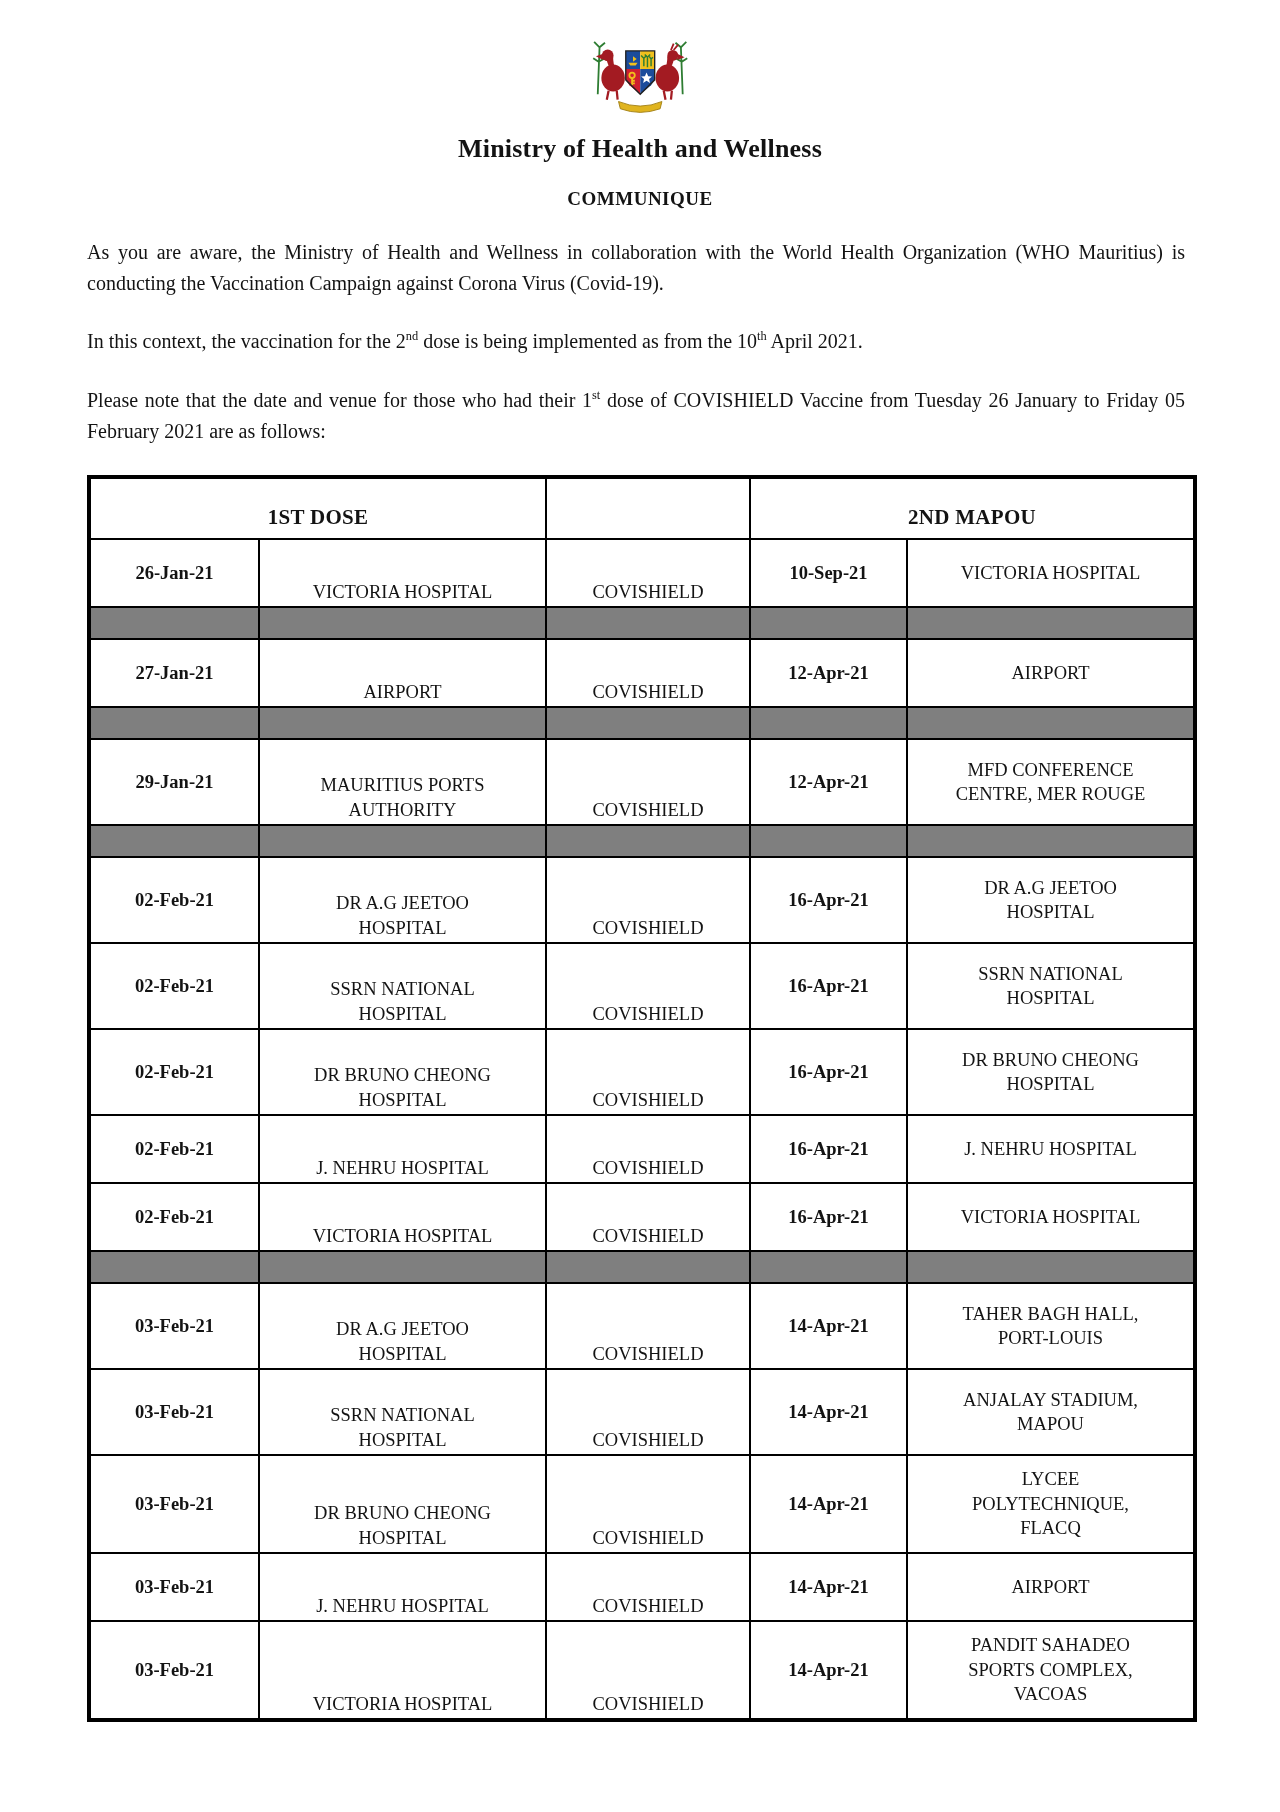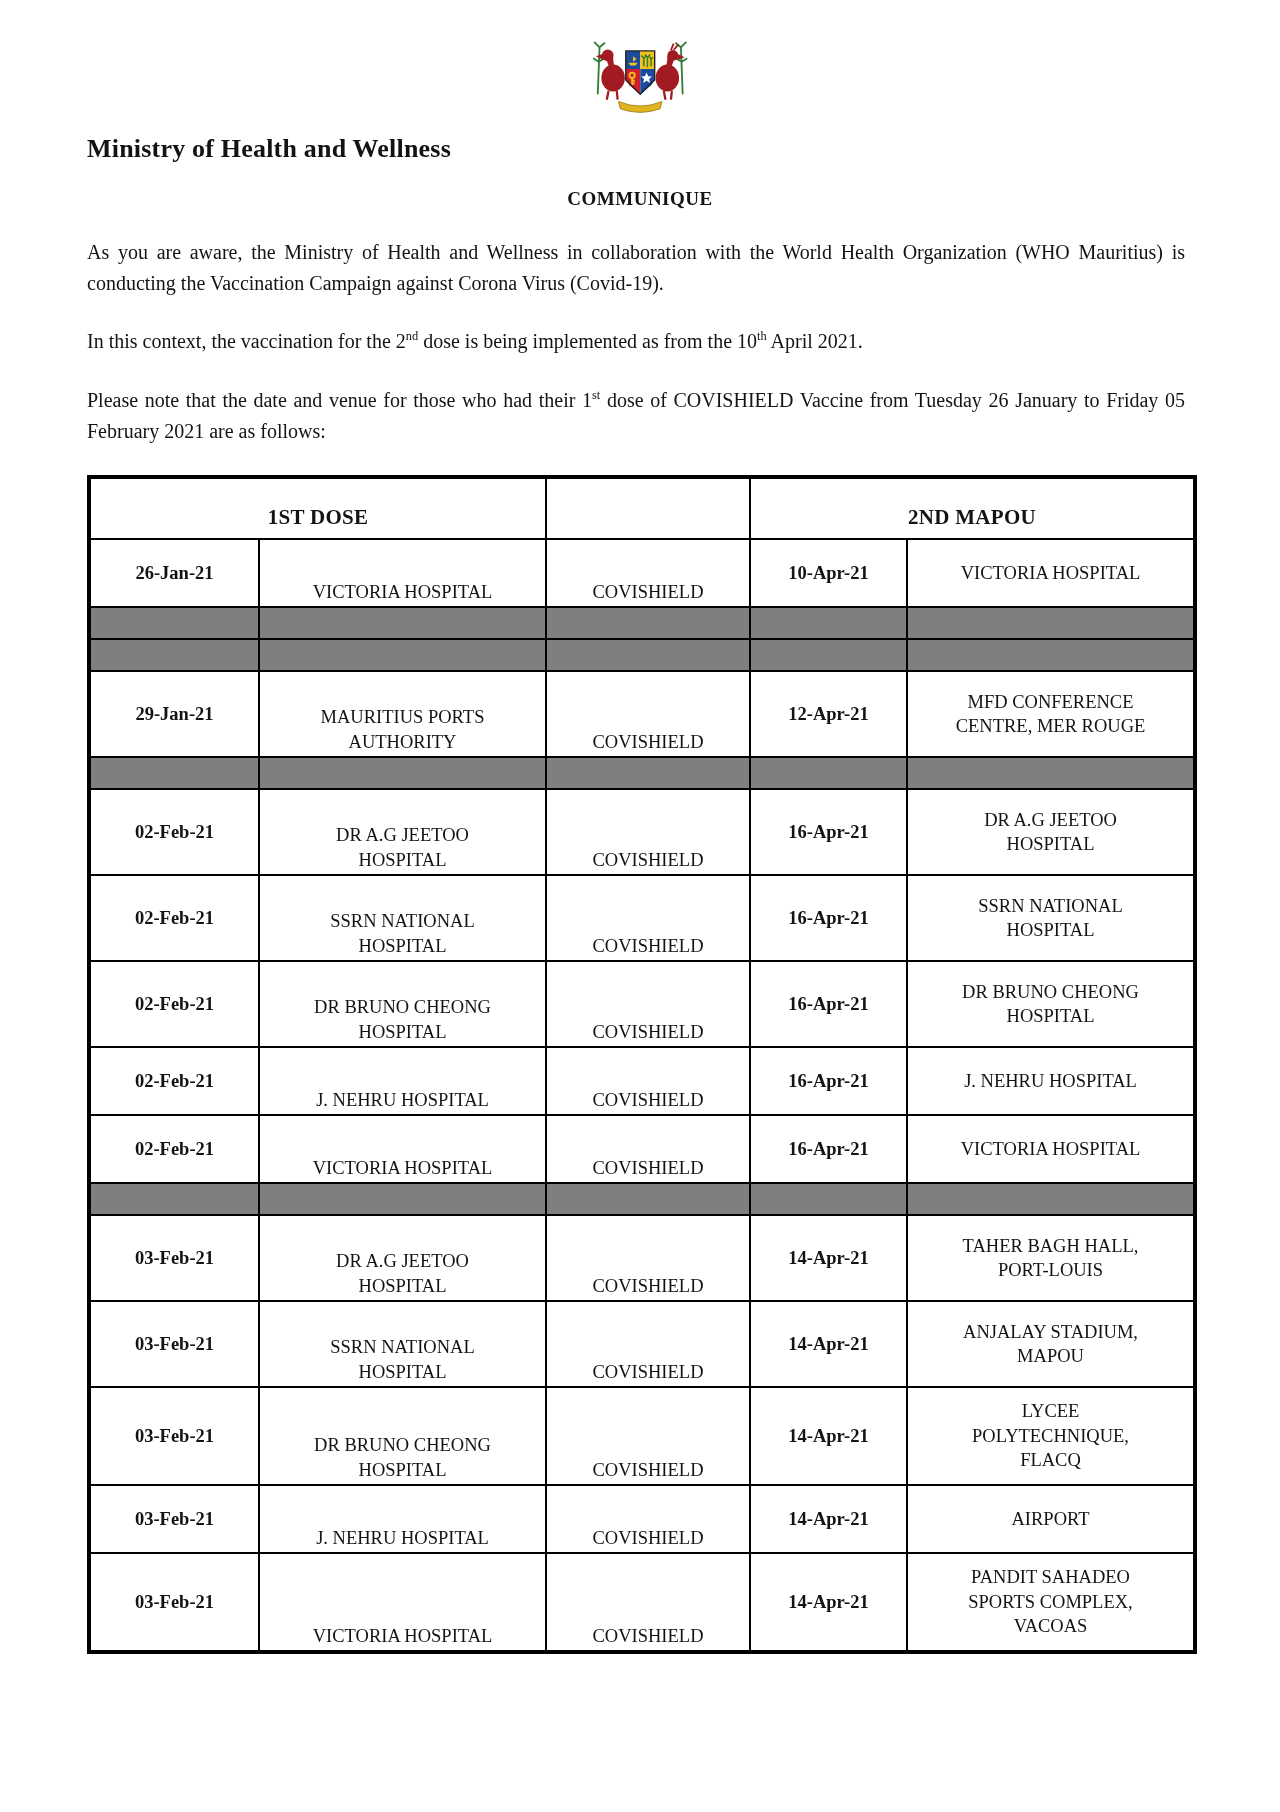--- a/index.html
+++ b/index.html
@@ -7,21 +7,21 @@
     width:1280px; height:1812px; background:#ffffff;
     font-family:"Liberation Serif", serif; color:#131313;
     -webkit-font-smoothing:antialiased;
   }
   .page { width:1106px; margin:0 auto; padding-top:22px; }
 
   .logo-wrap { text-align:center; height:96px; }
   .logo-wrap svg { height:94px; }
 
   .ministry-title {
-    font-size:26px; font-weight:bold;
+    text-align:center; font-size:26px; font-weight:bold;
     margin:16px 0 0 0; letter-spacing:0.2px;
   }
   .communique-title {
     text-align:center; font-size:19px; font-weight:bold;
     margin:24px 0 0 0; letter-spacing:0.5px;
   }
   .para { font-size:20px; line-height:1.56; text-align:justify; margin:27px 8px 0 0; }
   .para sup { font-size:62%; line-height:0; }
 
   table.schedule {
@@ -130,29 +130,36 @@
         <td colspan="2">1ST DOSE</td>
         <td></td>
         <td colspan="2">2ND MAPOU</td>
       </tr>
     </thead>
     <tbody>
         <tr class="data-row lines-1">
           <td class="date1">26-Jan-21</td>
           <td class="venue1">VICTORIA HOSPITAL</td>
           <td class="vaccine">COVISHIELD</td>
-          <td class="date2">10-Apr-21</td>
+          <td class="date2">10-Sep-21</td>
           <td class="venue2">VICTORIA HOSPITAL</td>
         </tr>
         <tr class="sep-row">
           <td></td>
           <td></td>
           <td></td>
           <td></td>
           <td></td>
+        </tr>
+        <tr class="data-row lines-1">
+          <td class="date1">27-Jan-21</td>
+          <td class="venue1">AIRPORT</td>
+          <td class="vaccine">COVISHIELD</td>
+          <td class="date2">12-Apr-21</td>
+          <td class="venue2">AIRPORT</td>
         </tr>
         <tr class="sep-row">
           <td></td>
           <td></td>
           <td></td>
           <td></td>
           <td></td>
         </tr>
         <tr class="data-row lines-2">
           <td class="date1">29-Jan-21</td>

